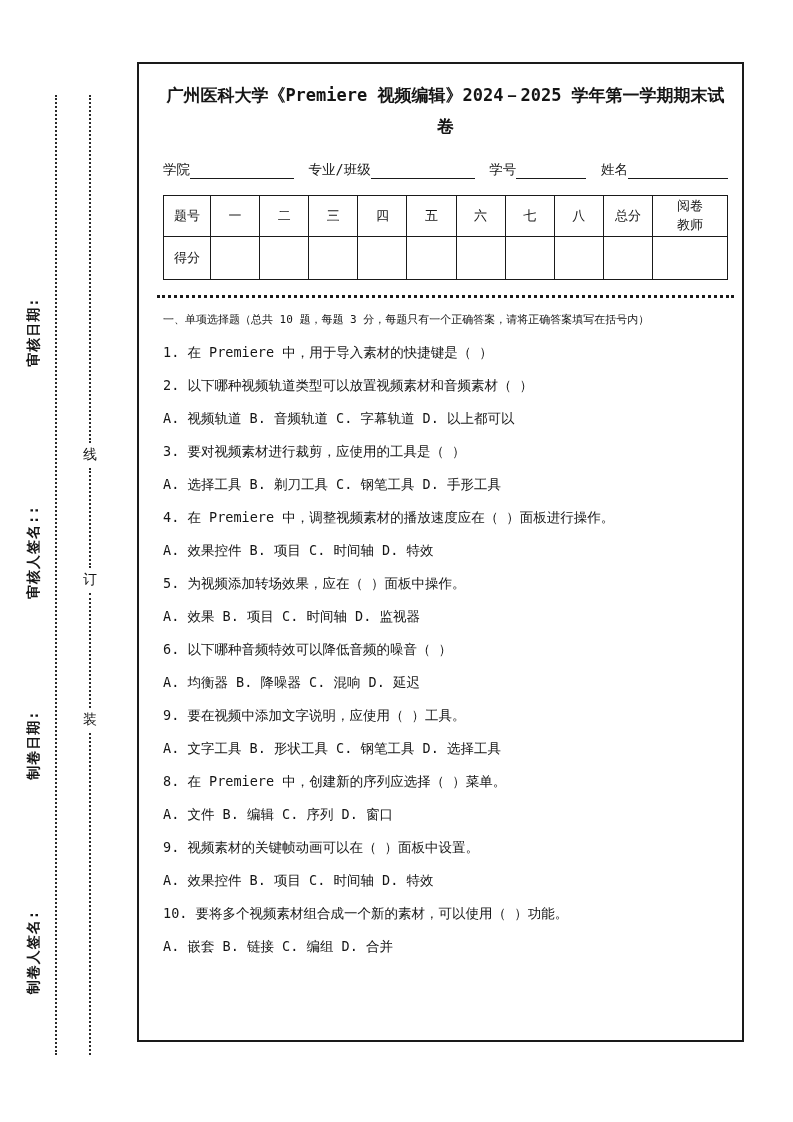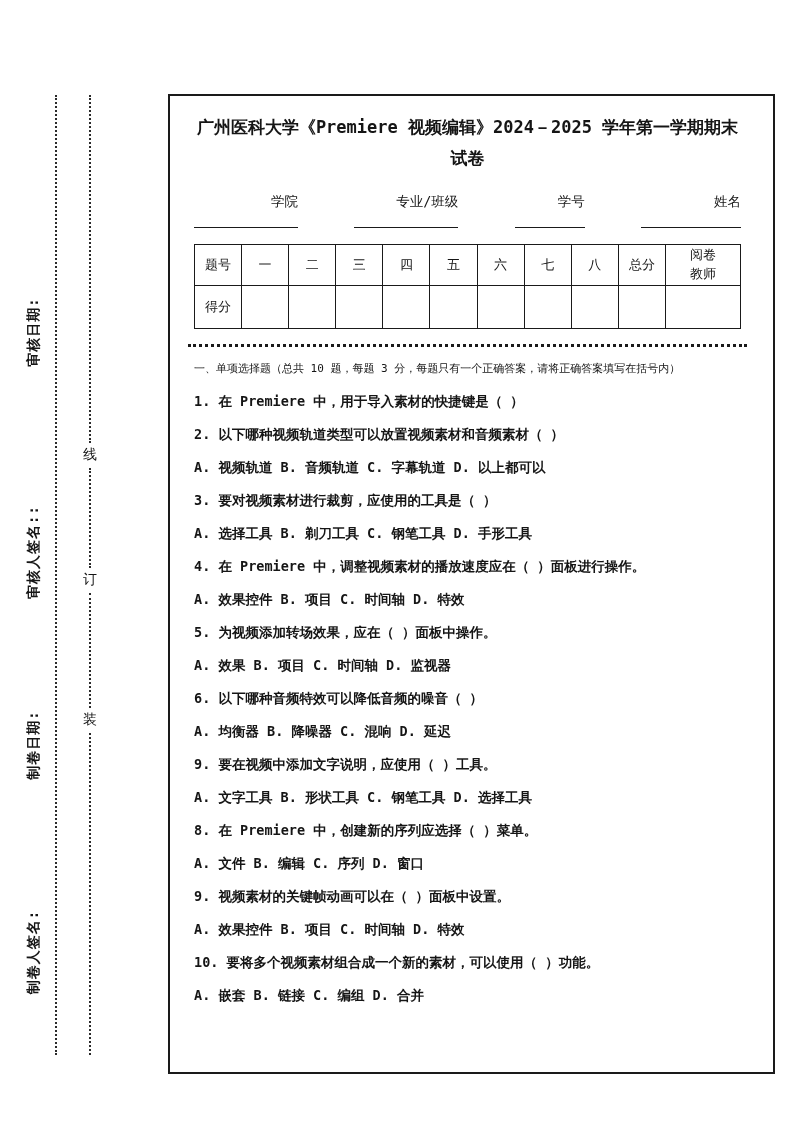--- a/index.html
+++ b/index.html
@@ -30,42 +30,41 @@
   .bind-char {
     position: absolute;
     transform: translate(-50%, -50%);
     font-size: 14px;
     font-weight: 400;
   }
 
   
   .content-box {
     position: absolute;
-    left: 137px; top: 94px;
+    left: 137px; top: 62px;
     width: 607px; height: 980px;
     border: 2px solid #1a1a1a;
     box-sizing: border-box;
-    padding: 16px 32px 10px 24px;
-    margin-left: 31px;
+    padding: 16px 14px 10px 24px;
   }
   .exam-title {
     margin: 0;
     font-size: 17px;
     font-weight: 700;
     text-align: center;
     line-height: 1.85;
   }
   .info-row {
     margin-top: 18px;
     display: flex;
     align-items: flex-end;
     justify-content: space-between;
     font-size: 13.5px;
   }
-  .info-field { display: flex; align-items: flex-end; flex-direction: column; }
+  .info-field { display: flex; align-items: flex-end; }
   .blank-line {
     display: inline-block;
     border-bottom: 1.5px solid #1a1a1a;
     height: 16px;
   }
   .w1 { width: 104px; } .w2 { width: 104px; } .w3 { width: 70px; } .w4 { width: 100px; }
 
   table.score-table {
     margin-top: 16px;
     width: 100%;
@@ -89,21 +88,21 @@
     margin: 15px -6px 0 -6px;
     border-top: 3px dotted #1a1a1a;
     height: 0;
   }
 
   .section-heading {
     margin: 13px 0 0 0;
     font-size: 11px;
     line-height: 1.65;
   }
-  .questions { margin-top: 14px; font-weight: bold; }
+  .questions { margin-top: 14px; }
   .qline {
     margin: 0 0 14px 0;
     font-size: 13.5px;
     line-height: 19px;
     white-space: normal;
   }
 
   .page-footer {
     position: absolute;
     left: 137px; top: 1068px;

